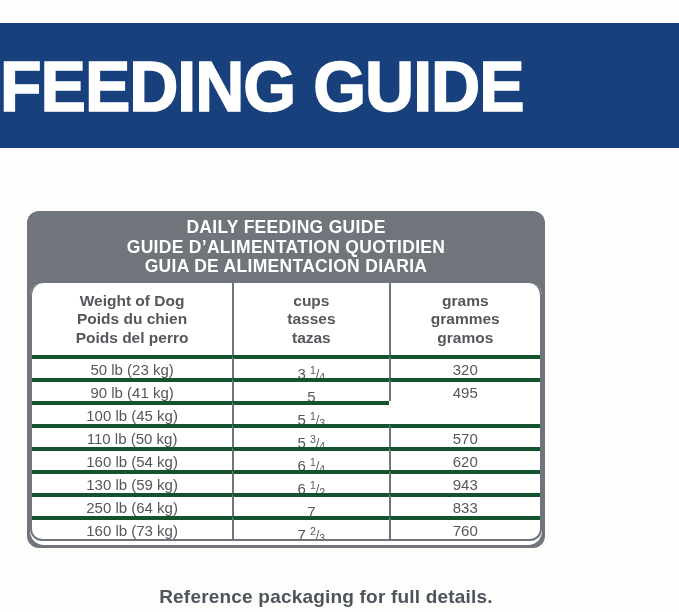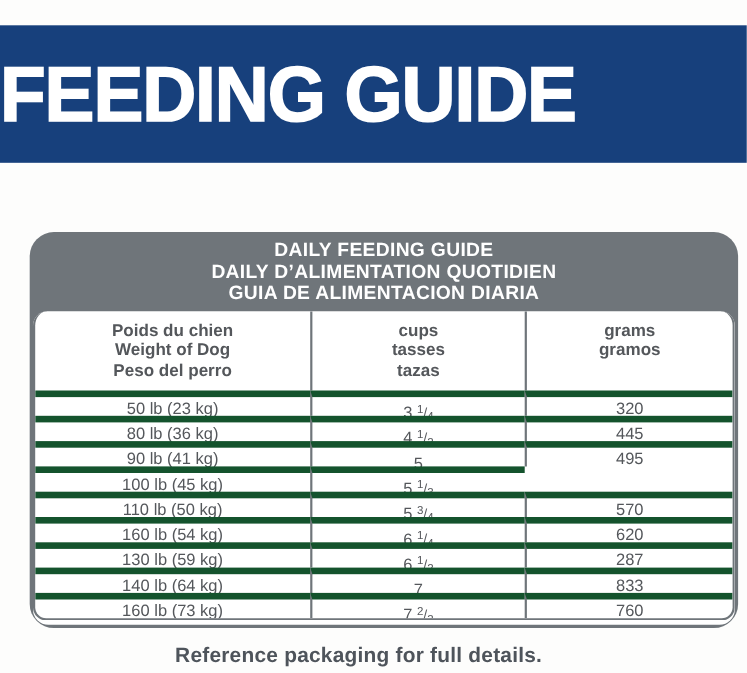--- a/index.html
+++ b/index.html
@@ -32,24 +32,24 @@
     -webkit-text-stroke: 1.5px #ffffff;
     white-space: nowrap;
     transform: scaleY(1.04);
   }
 
   
   .card {
     position: absolute;
     top: 211px;
     left: 27px;
-    width: 644px;
+    width: 518px;
     box-sizing: border-box;
     background: #6f757a;
-    border-radius: 22px;
+    border-radius: 12px;
     padding: 0 3px 3px 3px;
   }
   .card-title {
     padding: 7px 0 6px 0;
     text-align: center;
     color: #ffffff;
     font-weight: bold;
     font-size: 17.5px;
     line-height: 19.5px;
     letter-spacing: 0.3px;
@@ -77,21 +77,21 @@
   }
   .cell:first-child { border-left: none; }
 
   .thead .cell {
     padding: 9px 0 8px 0;
     font-weight: bold;
     font-size: 15.5px;
     line-height: 18.5px;
   }
   .trow .cell {
-    border-top: 6px solid #14532d;
+    border-top: 4px solid #14532d;
     height: 23px;
     line-height: 22px;
     font-size: 15px;
     text-align: center;
   }
 
   
   .frac-num { font-size: 10.5px; vertical-align: 5px; }
   .frac-slash { font-size: 12px; vertical-align: 1px; }
   .frac-den { font-size: 10.5px; vertical-align: -2px; }
@@ -114,56 +114,52 @@
 
 <div class="page">
 
   <div class="banner">
     <div class="banner-title">FEEDING GUIDE</div>
   </div>
 
   <div class="card">
     <div class="card-title">
       <div>DAILY FEEDING GUIDE</div>
-      <div>DAILY D’ALIMENTATION QUOTIDIEN</div>
+      <div>GUIDE D’ALIMENTATION QUOTIDIEN</div>
       <div>GUIA DE ALIMENTACION DIARIA</div>
     </div>
 
     <div class="white-zone">
       <div class="tbl">
 
         <div class="row thead">
           <div class="cell">
+            <div>Weight of Dog</div>
             <div>Poids du chien</div>
-            <div>Weight of Dog</div>
-            <div>Peso del perro</div>
+            <div>Poids del perro</div>
           </div>
           <div class="cell">
             <div>cups</div>
             <div>tasses</div>
             <div>tazas</div>
           </div>
           <div class="cell">
             <div>grams</div>
+            <div>grammes</div>
             <div>gramos</div>
           </div>
         </div>
 
         <div class="row trow">
           <div class="cell">50 lb (23 kg)</div>
           <div class="cell"><span>3</span> <span class="frac-num">1</span><span class="frac-slash">/</span><span class="frac-den">4</span></div>
           <div class="cell">320</div>
         </div>
 
 
-        <div class="row trow">
-          <div class="cell">80 lb (36 kg)</div>
-          <div class="cell"><span>4</span> <span class="frac-num">1</span><span class="frac-slash">/</span><span class="frac-den">2</span></div>
-          <div class="cell">445</div>
-        </div>
 
         <div class="row trow">
           <div class="cell">90 lb (41 kg)</div>
           <div class="cell"><span>5</span> <span class="frac-num"></span><span class="frac-slash"></span><span class="frac-den"></span></div>
           <div class="cell">495</div>
         </div>
 
         <div class="row trow">
           <div class="cell">100 lb (45 kg)</div>
           <div class="cell"><span>5</span> <span class="frac-num">1</span><span class="frac-slash">/</span><span class="frac-den">3</span></div>
@@ -177,25 +173,25 @@
 
         <div class="row trow">
           <div class="cell">160 lb (54 kg)</div>
           <div class="cell"><span>6</span> <span class="frac-num">1</span><span class="frac-slash">/</span><span class="frac-den">4</span></div>
           <div class="cell">620</div>
         </div>
 
         <div class="row trow">
           <div class="cell">130 lb (59 kg)</div>
           <div class="cell"><span>6</span> <span class="frac-num">1</span><span class="frac-slash">/</span><span class="frac-den">2</span></div>
-          <div class="cell">287</div>
-        </div>
-
-        <div class="row trow">
-          <div class="cell">140 lb (64 kg)</div>
+          <div class="cell">943</div>
+        </div>
+
+        <div class="row trow">
+          <div class="cell">250 lb (64 kg)</div>
           <div class="cell"><span>7</span> <span class="frac-num"></span><span class="frac-slash"></span><span class="frac-den"></span></div>
           <div class="cell">833</div>
         </div>
 
         <div class="row trow">
           <div class="cell">160 lb (73 kg)</div>
           <div class="cell"><span>7</span> <span class="frac-num">2</span><span class="frac-slash">/</span><span class="frac-den">3</span></div>
           <div class="cell">760</div>
         </div>
 

